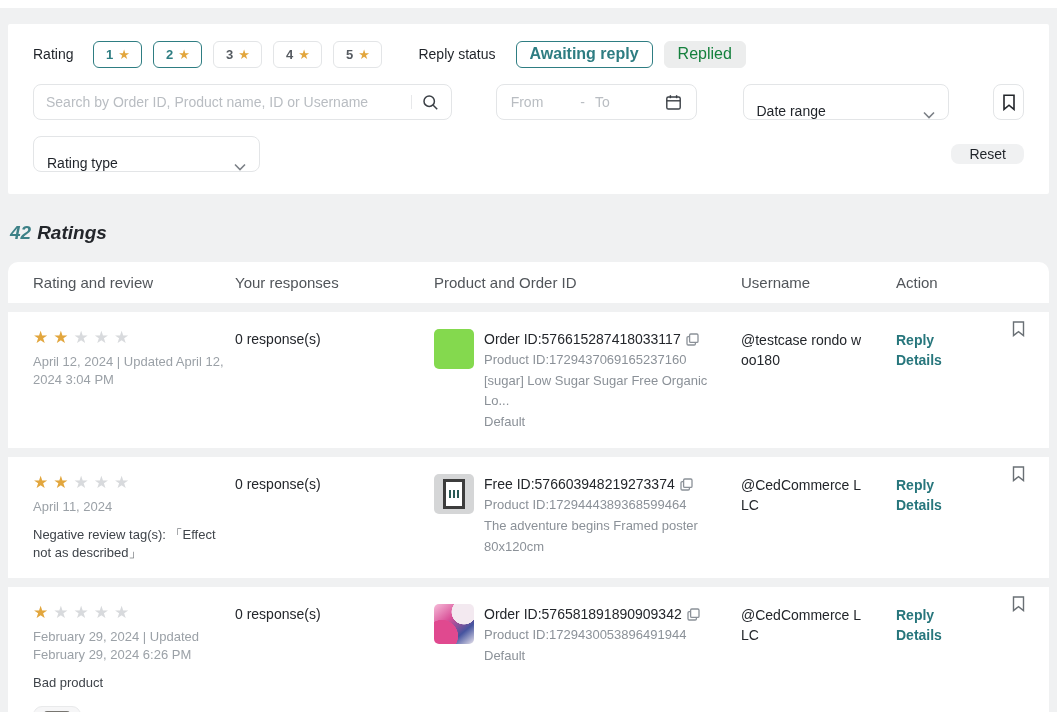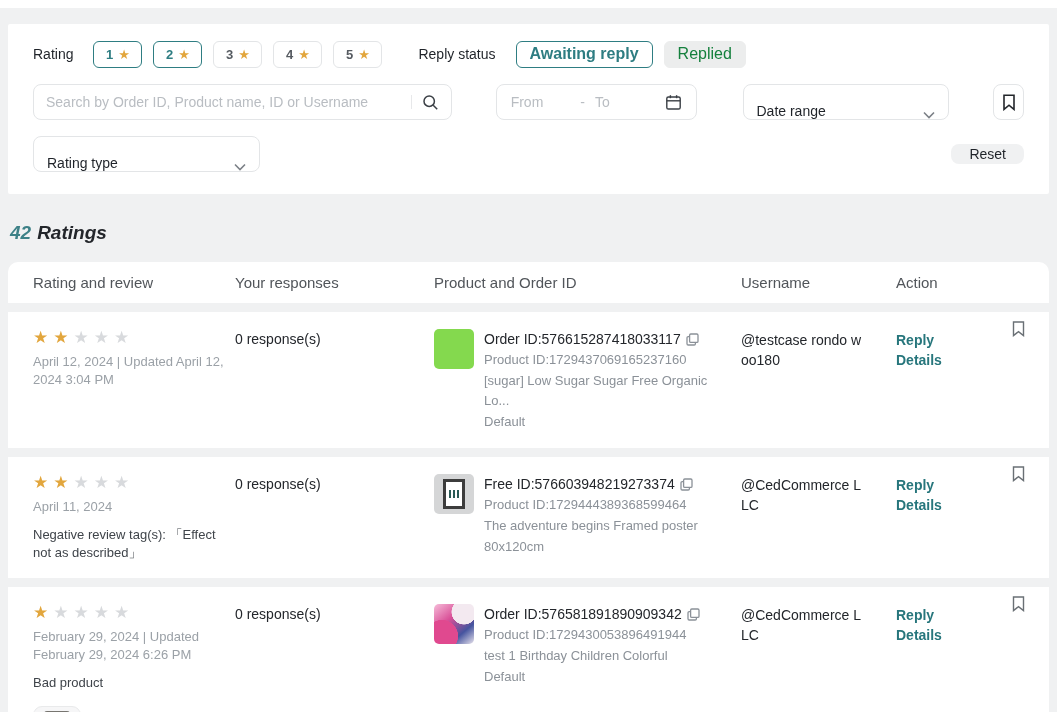--- a/index.html
+++ b/index.html
@@ -332,21 +332,20 @@
         <div class="order-id-line">
           <span>Order ID:576581891890909342</span>
           <span>
             <svg width="13" height="13" viewBox="0 0 13 13" fill="none" stroke="#8b9198" stroke-width="1.3">
               <rect x="3.6" y="1" width="8.4" height="8.4" rx="1.2"></rect>
               <path d="M9.4 9.4 V10.8 A1.2 1.2 0 0 1 8.2 12 H2.2 A1.2 1.2 0 0 1 1 10.8 V4.8 A1.2 1.2 0 0 1 2.2 3.6 H3.6"></path>
             </svg>
           </span>
         </div>
         <div class="prod-line">Product ID:1729430053896491944</div>
-        <div class="prod-line">test 1 Birthday Children Colorful</div>
         <div class="prod-line">Default</div>
       </div>
     </div>
     <div class="cell-user">@CedCommerce LLC</div>
     <div class="cell-action">
       <div class="action-link">Reply</div>
       <div class="action-link">Details</div>
     </div>
     <span class="row-bookmark">
       <svg width="13" height="16" viewBox="0 0 13 16" fill="none" stroke="#6a7075" stroke-width="1.4">

